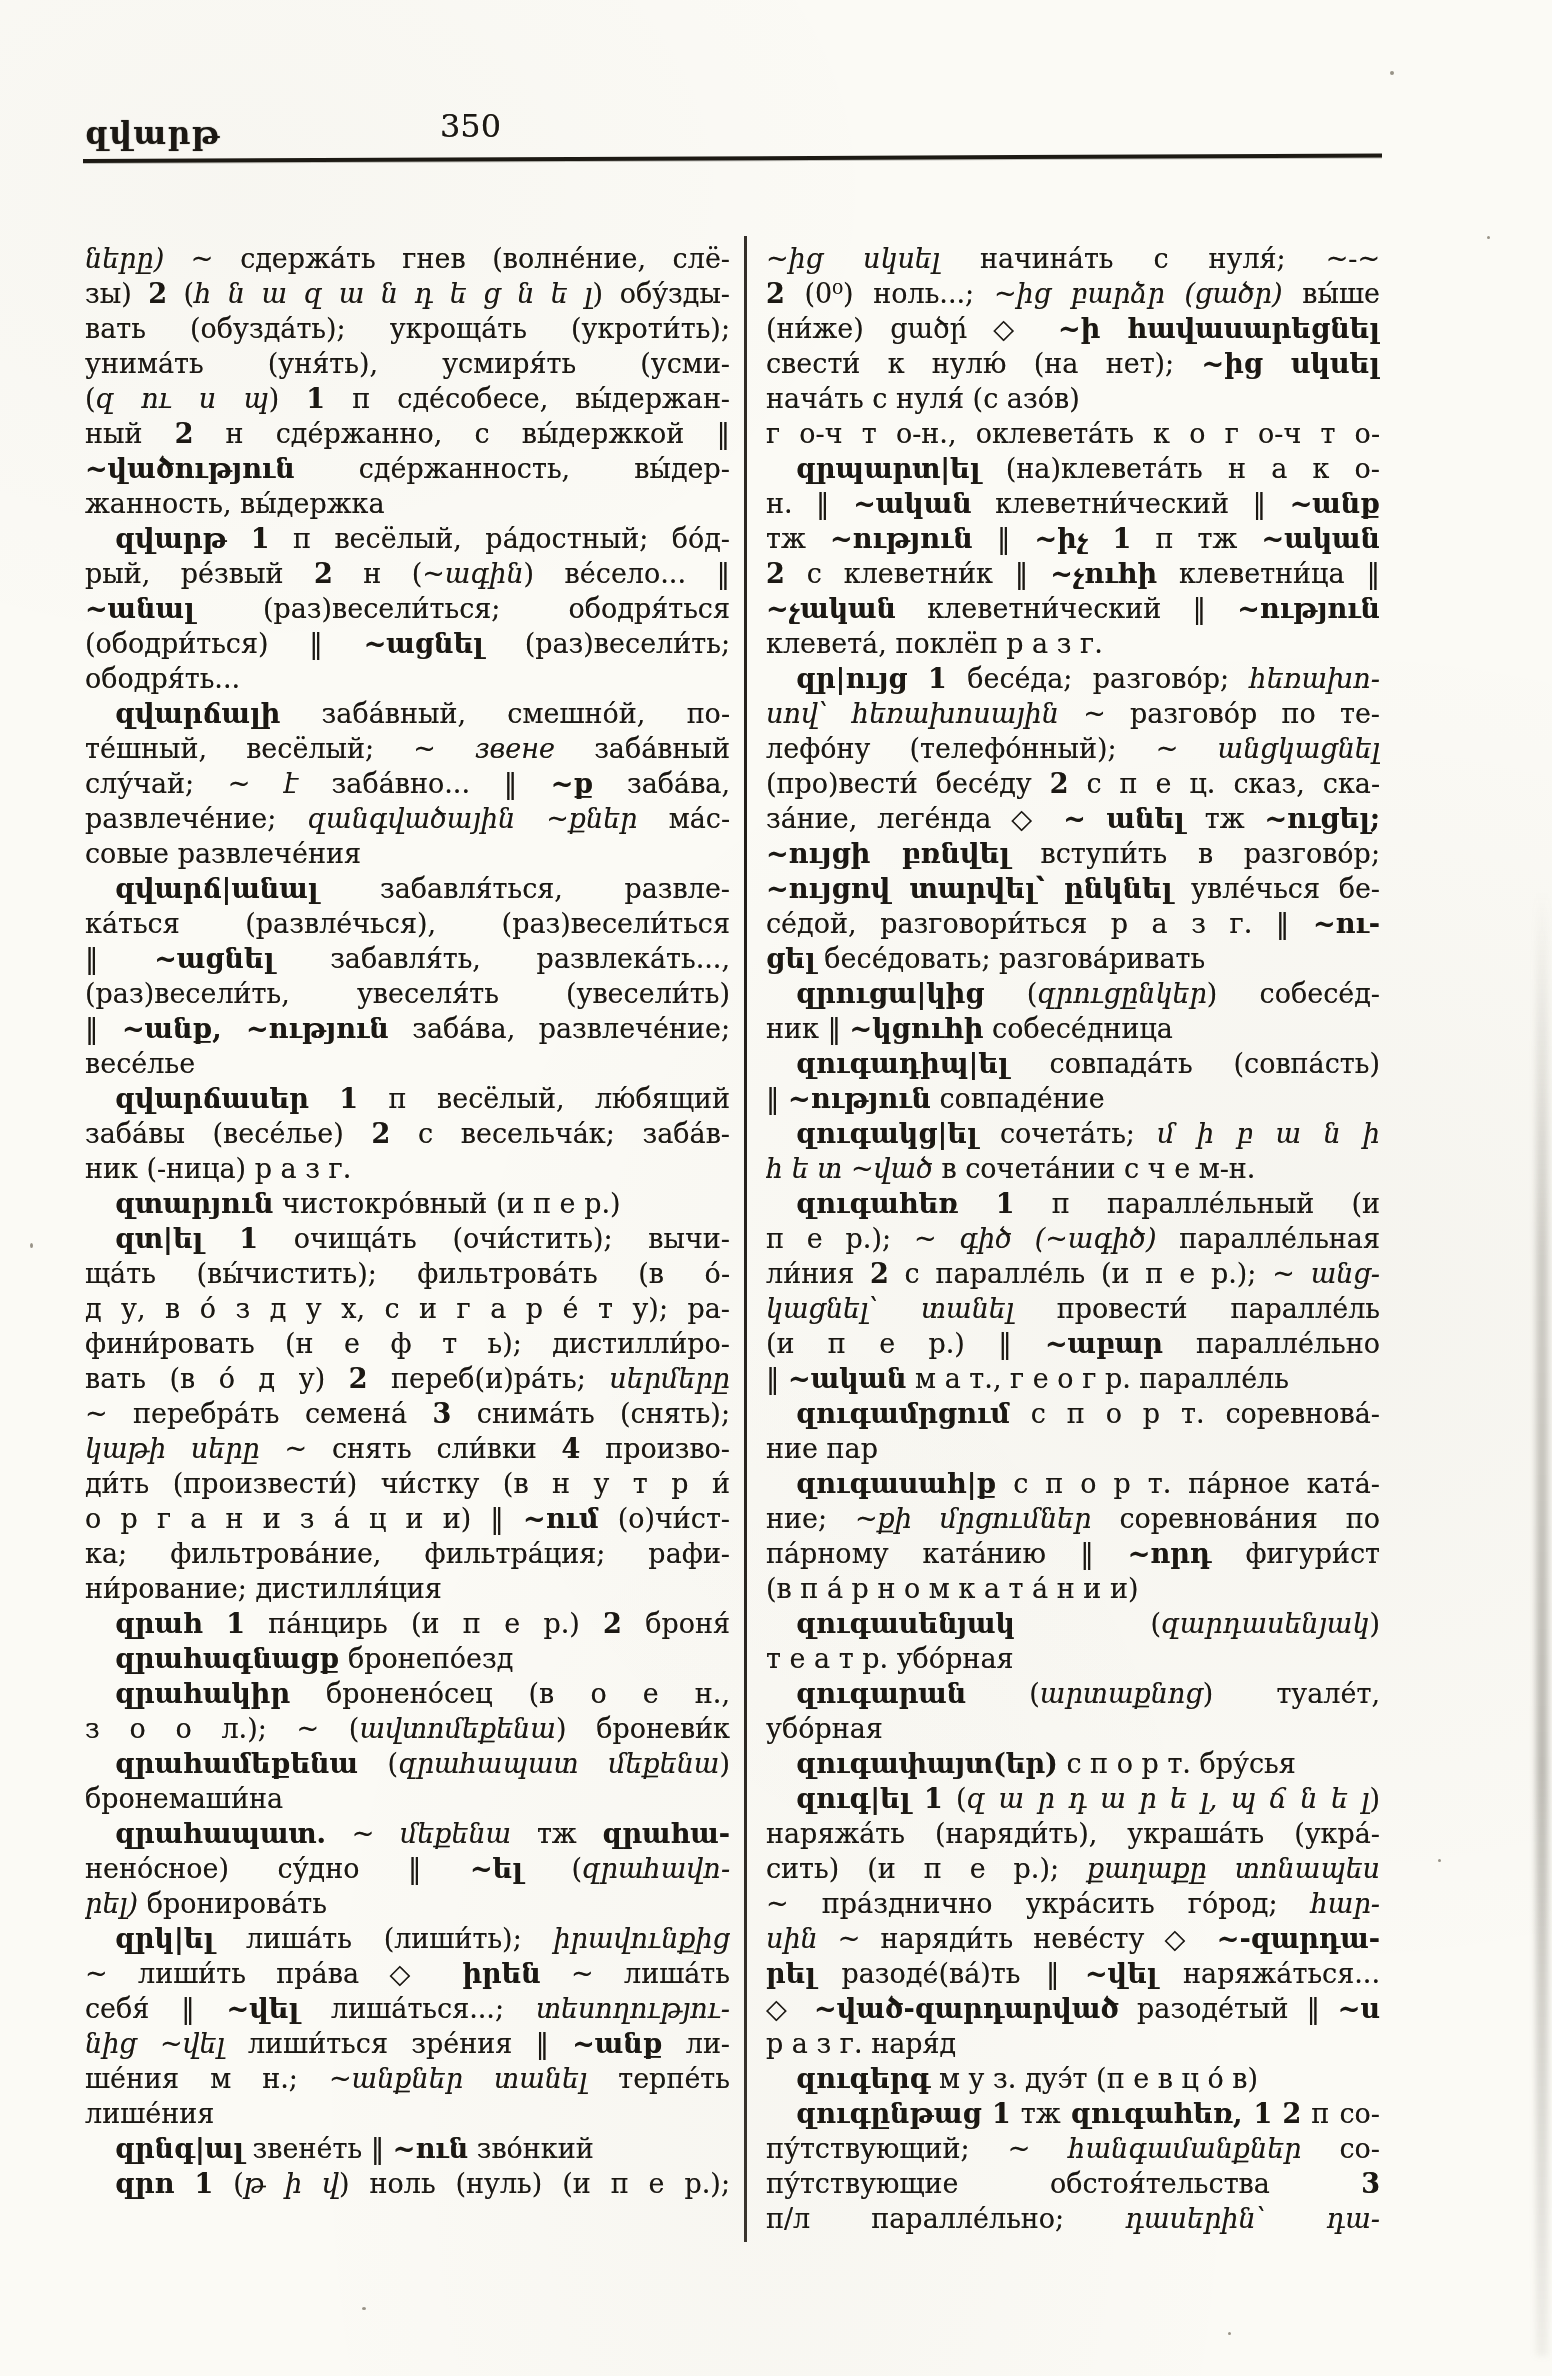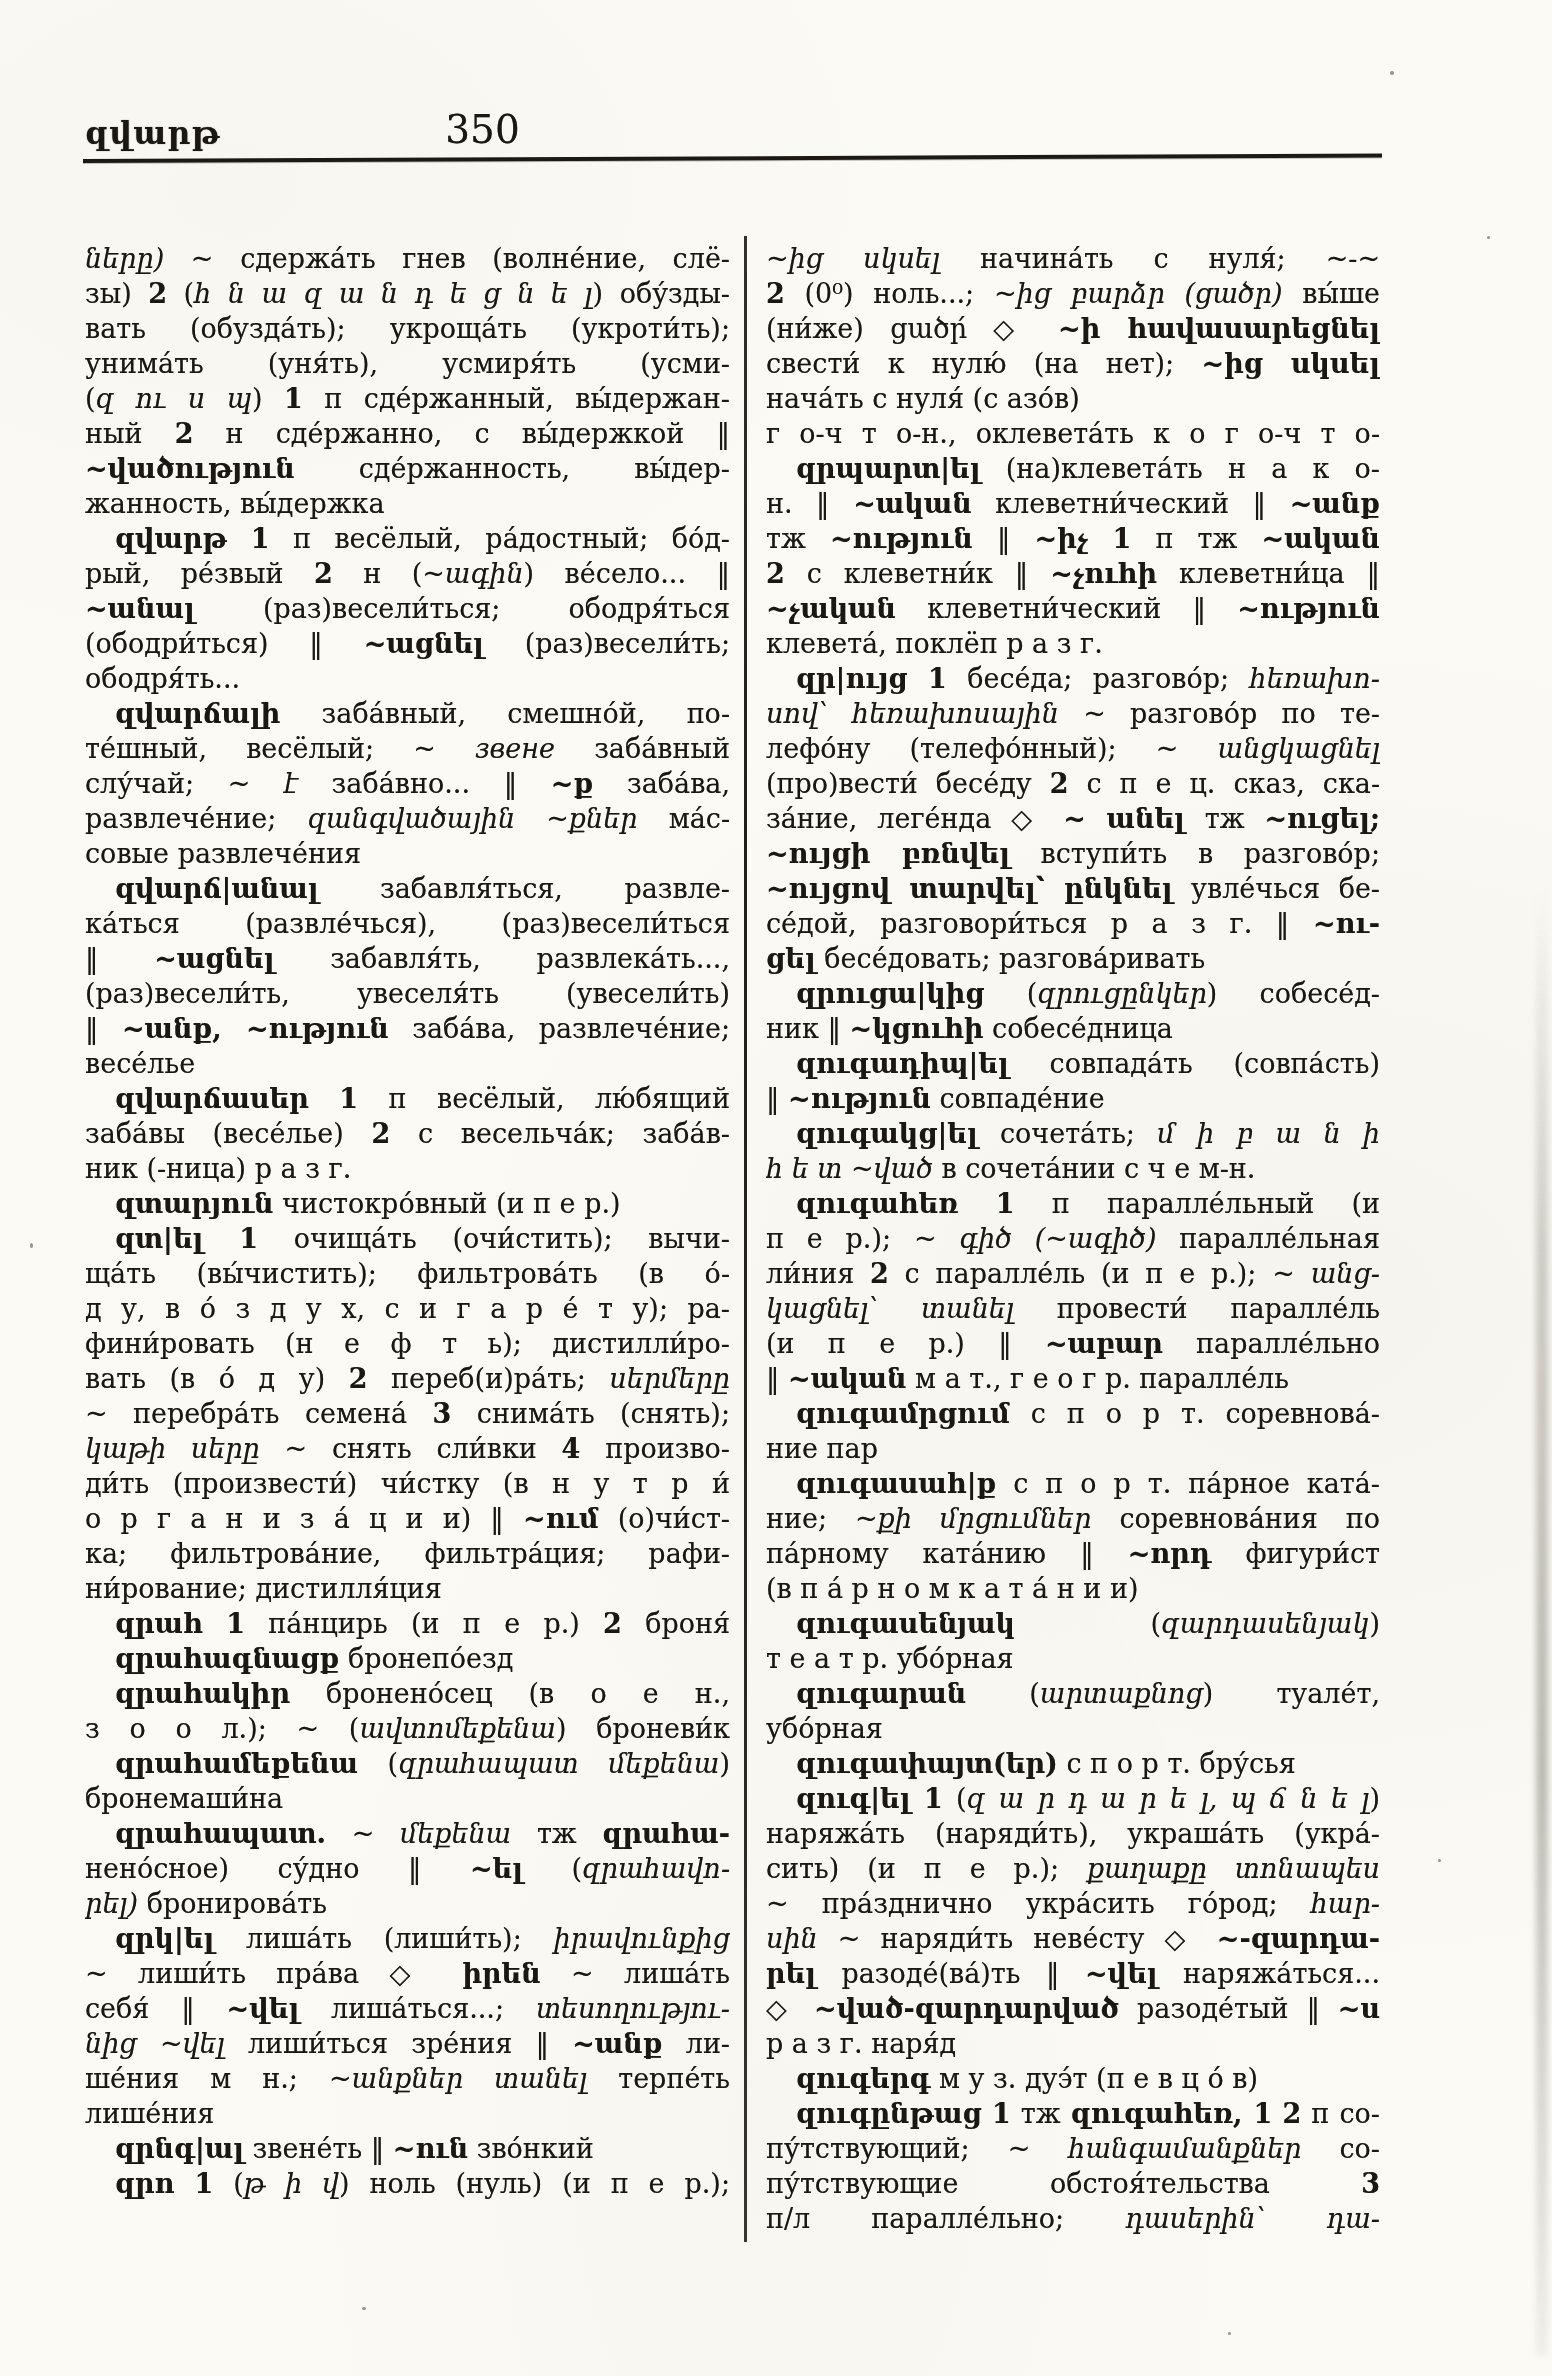--- a/index.html
+++ b/index.html
@@ -15,22 +15,22 @@
     overflow:hidden;
     font-family:"DejaVu Serif","DejaVu Sans",serif;
     color:#1b1813;
   }
   .guide-word{
     position:absolute;left:85px;top:115px;
     font-size:31px;font-weight:bold;letter-spacing:1.5px;
     text-shadow:0 0 1px rgba(20,16,10,.7);
   }
   .page-number{
-    position:absolute;left:428px;top:107px;width:109px;
-    font-size:39px;text-align:center;
+    position:absolute;left:416px;top:107px;width:109px;
+    font-size:32px;text-align:center;
     text-shadow:0 0 0.6px rgba(20,16,10,.6);
   }
   .header-rule{
     position:absolute;left:83px;top:159px;width:1299px;height:4px;
     background:#1d1a14;
     transform:rotate(-0.24deg);transform-origin:left center;
     box-shadow:0 1px 0 rgba(29,26,20,.25);
   }
   .col-divider{
     position:absolute;left:744px;top:236px;width:3px;height:2006px;
@@ -65,21 +65,21 @@
 
   <div class="guide-word">զվարթ</div>
   <div class="page-number">350</div>
   <div class="header-rule"></div>
 
   <div class="col col-1">
       <div class="ln j"><span class="s-i">ները)</span><span class="s-n"> ~ сдержа́ть гнев (волне́ние, слё-</span></div>
       <div class="ln j"><span class="s-n">зы) </span><span class="s-b">2</span><span class="s-n"> (</span><span class="s-i">հ ն ա զ ա ն դ ե ց ն ե լ</span><span class="s-n">) обу́зды-</span></div>
       <div class="ln j"><span class="s-n">вать (обузда́ть); укроща́ть (укроти́ть);</span></div>
       <div class="ln j"><span class="s-n">унима́ть (уня́ть), усмиря́ть (усми-</span></div>
-      <div class="ln j"><span class="s-n">(</span><span class="s-i">զ ու ս պ</span><span class="s-n">) </span><span class="s-b">1</span><span class="s-n"> п сде́ржанный, вы́держан-</span></div>
+      <div class="ln j"><span class="s-n">(</span><span class="s-i">զ ու ս պ</span><span class="s-n">) </span><span class="s-b">1</span><span class="s-n"> п сде́собесе, вы́держан-</span></div>
       <div class="ln j"><span class="s-n">ный </span><span class="s-b">2</span><span class="s-n"> н сде́ржанно, с вы́держкой ‖</span></div>
       <div class="ln j"><span class="s-b">~վածություն</span><span class="s-n"> сде́ржанность, вы́дер-</span></div>
       <div class="ln"><span class="s-n">жанность, вы́держка</span></div>
       <div class="ln j ind"><span class="s-b">զվարթ</span><span class="s-n"> </span><span class="s-b">1</span><span class="s-n"> п весёлый, ра́достный; бо́д-</span></div>
       <div class="ln j"><span class="s-n">рый, ре́звый </span><span class="s-b">2</span><span class="s-n"> н (</span><span class="s-i">~ագին</span><span class="s-n">) ве́село... ‖</span></div>
       <div class="ln j"><span class="s-b">~անալ</span><span class="s-n"> (раз)весели́ться; ободря́ться</span></div>
       <div class="ln j"><span class="s-n">(ободри́ться) ‖ </span><span class="s-b">~ացնել</span><span class="s-n"> (раз)весели́ть;</span></div>
       <div class="ln"><span class="s-n">ободря́ть...</span></div>
       <div class="ln j ind"><span class="s-b">զվարճալի</span><span class="s-n"> заба́вный, смешно́й, по-</span></div>
       <div class="ln j"><span class="s-n">те́шный, весёлый; ~ </span><span class="s-i">звене</span><span class="s-n"> заба́вный</span></div>

